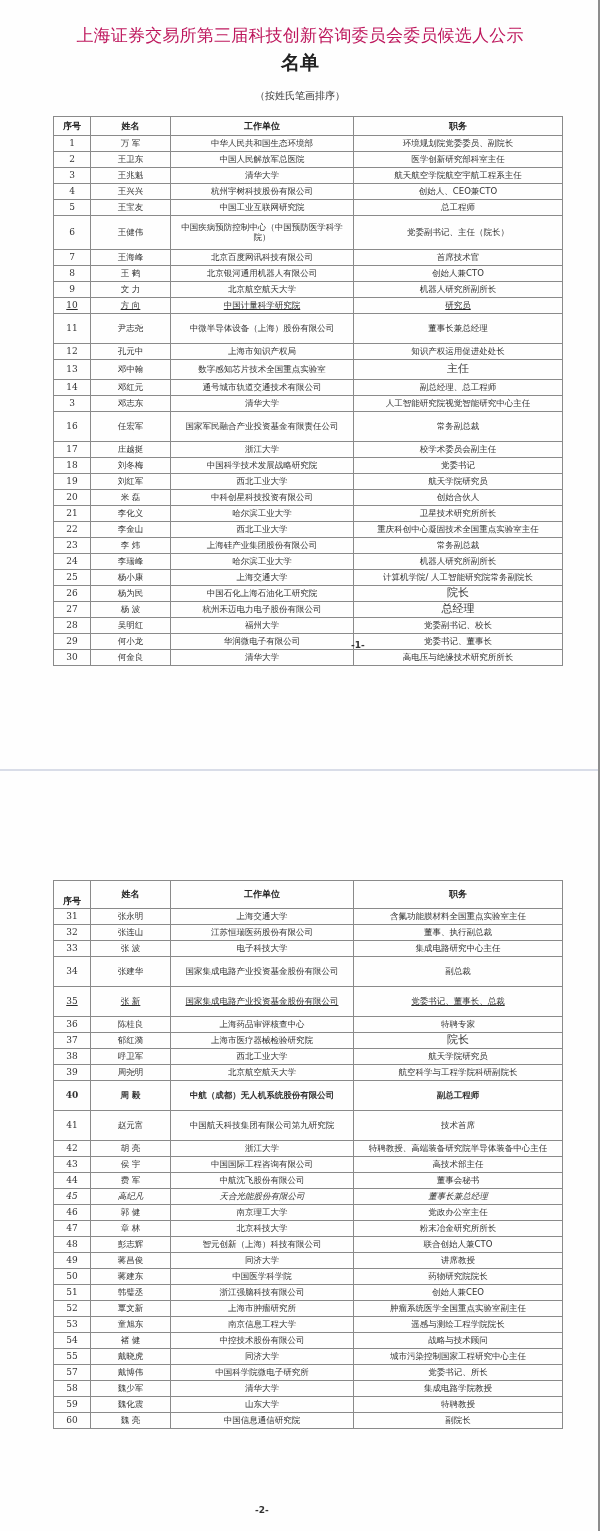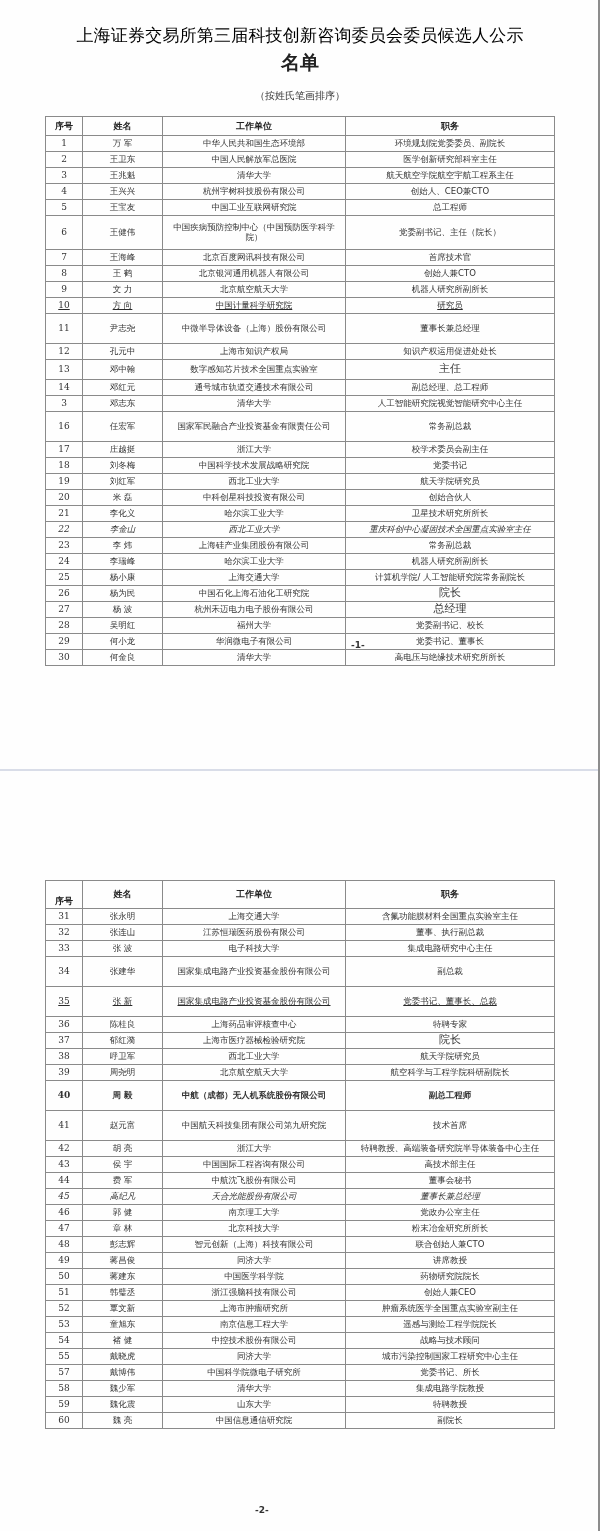--- a/index.html
+++ b/index.html
@@ -5,32 +5,32 @@
   html, body { margin: 0; padding: 0; }
   body {
     width: 600px; height: 1531px; background: #fefefe; position: relative;
     font-family: "DejaVu Sans", "Liberation Sans", sans-serif; color: #2a2a2a;
     overflow: hidden;
   }
   .right-edge { position: absolute; right: 0; top: 0; width: 2px; height: 1531px; background: #8d8d8d; }
   .page-divider { position: absolute; left: 0; top: 769px; width: 598px; height: 2px; background: #d9dde8; }
   .title {
     position: absolute; top: 24px; left: 0; width: 600px; text-align: center;
-    font-size: 17px; color: #000000; letter-spacing: 0.2px;
+    font-size: 17px; color: #be185d; letter-spacing: 0.2px;
   }
   .subtitle {
     position: absolute; top: 50px; left: 0; width: 600px; text-align: center;
     font-size: 19px; color: #222; font-weight: bold;
   }
   .sortnote {
     position: absolute; top: 89px; left: 0; width: 600px; text-align: center;
     font-size: 10px; color: #333;
   }
   table.roster {
-    position: absolute; left: 45px; width: 509px; border-collapse: collapse;
+    position: absolute; left: 53px; width: 509px; border-collapse: collapse;
     table-layout: fixed; font-size: 8.5px;
   }
   table.roster td, table.roster th {
     border: 1px solid #8a8a8a; text-align: center; vertical-align: middle;
     padding: 0 2px; line-height: 1.15; color: #333;
   }
   table.roster th { font-weight: bold; font-size: 9px; color: #222; }
   table.roster th.seq { vertical-align: bottom; padding-bottom: 2px; }
   .p1 { top: 116px; }
   .p2 { top: 880px; }
@@ -184,21 +184,21 @@
         <td>米 磊</td>
         <td>中科创星科技投资有限公司</td>
         <td>创始合伙人</td>
       </tr>
       <tr style="height: 16px;">
         <td class="num">21</td>
         <td>李化义</td>
         <td>哈尔滨工业大学</td>
         <td>卫星技术研究所所长</td>
       </tr>
-      <tr style="height: 16px; font-style: italic;">
+      <tr style="height: 16px;">
         <td class="num">22</td>
         <td>李金山</td>
         <td>西北工业大学</td>
         <td>重庆科创中心凝固技术全国重点实验室主任</td>
       </tr>
       <tr style="height: 16px;">
         <td class="num">23</td>
         <td>李 炜</td>
         <td>上海硅产业集团股份有限公司</td>
         <td>常务副总裁</td>

